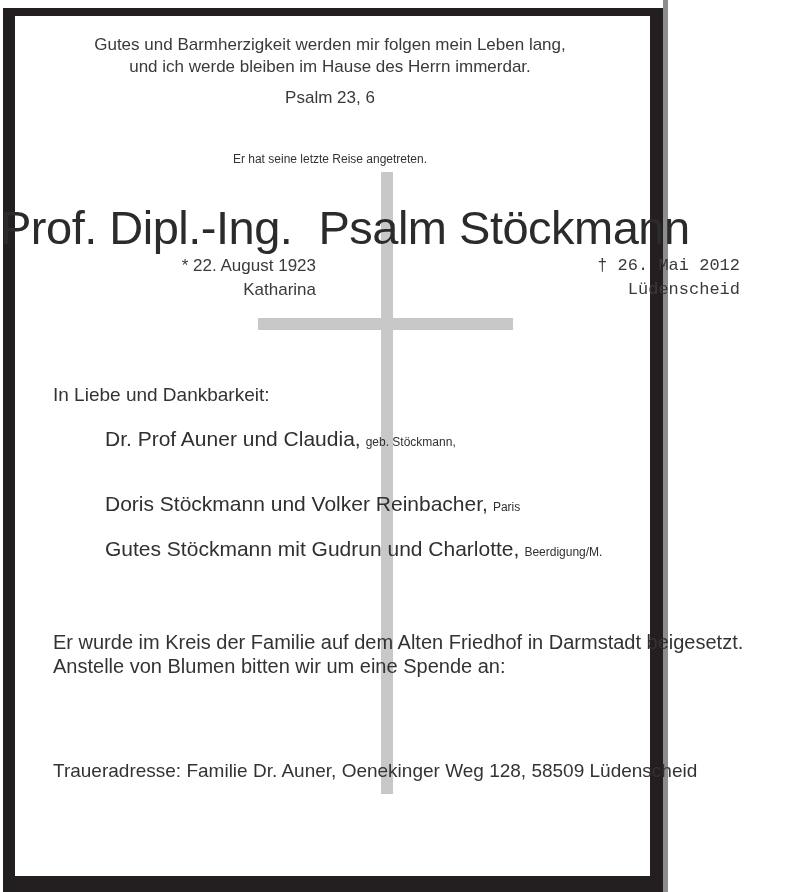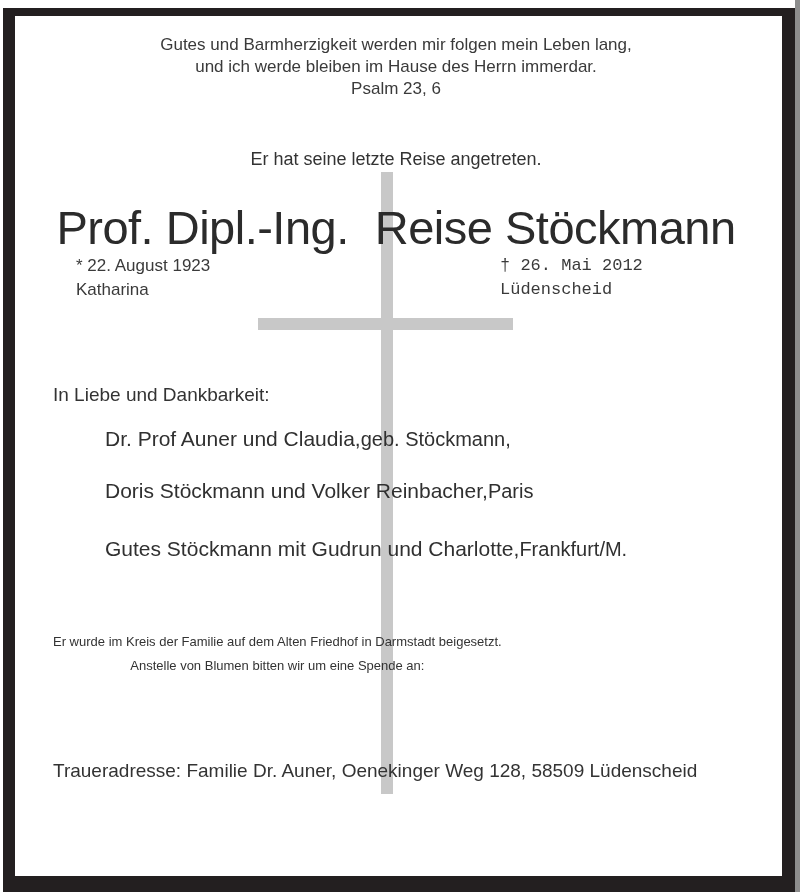--- a/index.html
+++ b/index.html
@@ -3,62 +3,62 @@
 <meta charset="utf-8">
 <style>
   html, body { margin: 0; padding: 0; }
   body {
     width: 800px; height: 892px;
     background: #ffffff;
     font-family: "Liberation Sans", "DejaVu Sans", sans-serif;
     color: var(--ink, #343434);
     overflow: hidden;
   }
-  .page { position: relative; width: 800px; height: 892px; background: var(--paper, #ffffff); }
+  .page { position: relative; width: 668px; height: 892px; background: var(--paper, #ffffff); }
 
   
   .scan-edge-right { position: absolute; top: 0; right: 0; width: 5px; height: 892px; background: #8d8d8d; }
   .frame {
     position: absolute; left: 3px; top: 8px; right: 5px; bottom: 0;
     border-style: solid; border-color: var(--frame-black, #231f20);
     border-width: 8px 13px 16px 12px;
     box-sizing: border-box;
   }
 
   
   .cross-v { position: absolute; left: 381px; top: 172px; width: 12px; height: 622px; background: var(--cross-gray, #c8c8c8); }
   .cross-h { position: absolute; left: 258px; top: 318px; width: 255px; height: 12px; background: var(--cross-gray, #c8c8c8); }
 
-  .abs { position: absolute; text-align: center; }
+  .abs { position: absolute; }
   .center { left: 0; right: 8px; text-align: center; }
 
   .scripture { top: 34px; font-size: 17px; line-height: 22px; color: #3a3a3a; }
-  .scripture-source { }
+  .scripture-source { margin-top: 9px; }
 
-  .announcement { top: 147px; font-size: 18px; line-height: 24px; color: #333333; }
+  .announcement { top: 147px; font-size: 12px; line-height: 24px; color: #333333; }
 
   .name-line {
     top: 202px; font-size: 47px; line-height: 52px; color: #2b2b2b;
     letter-spacing: -0.5px; white-space: nowrap;
   }
   .name-gap { display: inline-block; width: 26px; }
 
-  .dates { top: 254px; width: 240px; text-align: left; font-size: 17px; line-height: 24px; color: #3a3a3a; }
+  .dates { top: 254px; width: 240px; text-align: right; font-size: 17px; line-height: 24px; color: #3a3a3a; }
   .birth { left: 76px; }
   .death { left: 500px; font-family: Liberation Mono, monospace; }
 
   .family-intro { left: 53px; top: 384px; font-size: 19px; color: #333333; }
 
   .family-entry { left: 105px; font-size: 21px; line-height: 26px; color: #303030; white-space: nowrap; }
   .entry-1 { top: 426px; }
-  .entry-2 { top: 478px; }
+  .entry-2 { top: 491px; }
   .entry-3 { top: 536px; }
-  .note { font-size: 20px; }
+  .note { font-size: 12px; margin-left: 5px; }
 
-  .burial { left: 53px; top: 630px; font-size: 13px; line-height: 24px; color: #333333; white-space: nowrap; }
+  .burial { left: 53px; top: 630px; font-size: 20px; line-height: 24px; color: #333333; white-space: nowrap; }
   .donation { left: 155px; top: 683px; font-size: 19.5px; line-height: 22.5px; color: #333333; white-space: nowrap; }
   .contact { left: 53px; top: 760px; font-size: 19px; color: #333333; white-space: nowrap; }
 </style>
 </head>
 <body>
 
 <div class="page">
 
   <div class="scan-edge-right"></div>
   <div class="frame"></div>
@@ -68,21 +68,21 @@
 
   <div class="abs center scripture">
     <div>Gutes und Barmherzigkeit werden mir folgen mein Leben lang,</div>
     <div>und ich werde bleiben im Hause des Herrn immerdar.</div>
     <div class="scripture-source">Psalm 23, 6</div>
   </div>
 
   <div class="abs center announcement">Er hat seine letzte Reise angetreten.</div>
 
   <div class="abs center name-line">
-    <span>Prof. Dipl.-Ing.</span><span class="name-gap"></span><span>Reise Stöckmann</span>
+    <span>Prof. Dipl.-Ing.</span><span class="name-gap"></span><span>Psalm Stöckmann</span>
   </div>
 
   <div class="abs dates birth">
     <div><span>*</span> <span>22. August 1923</span></div>
     <div>Katharina</div>
   </div>
 
   <div class="abs dates death">
     <div><span>†</span> <span>26. Mai 2012</span></div>
     <div>Lüdenscheid</div>
@@ -94,21 +94,21 @@
     <div>
       <span>Dr. Prof Auner und Claudia,</span><span class="note">geb. Stöckmann,</span>
     </div>
   </div>
 
   <div class="abs family-entry entry-2">
     <span>Doris Stöckmann und Volker Reinbacher,</span><span class="note">Paris</span>
   </div>
 
   <div class="abs family-entry entry-3">
-    <span>Gutes Stöckmann mit Gudrun und Charlotte,</span><span class="note">Frankfurt/M.</span>
+    <span>Gutes Stöckmann mit Gudrun und Charlotte,</span><span class="note">Beerdigung/M.</span>
   </div>
 
   <div class="abs burial">
     <div>Er wurde im Kreis der Familie auf dem Alten Friedhof in Darmstadt beigesetzt.</div>
     <div>Anstelle von Blumen bitten wir um eine Spende an:</div>
   </div>
 
 
   <div class="abs contact">Traueradresse: Familie Dr. Auner, Oenekinger Weg 128, 58509 Lüdenscheid</div>
 

